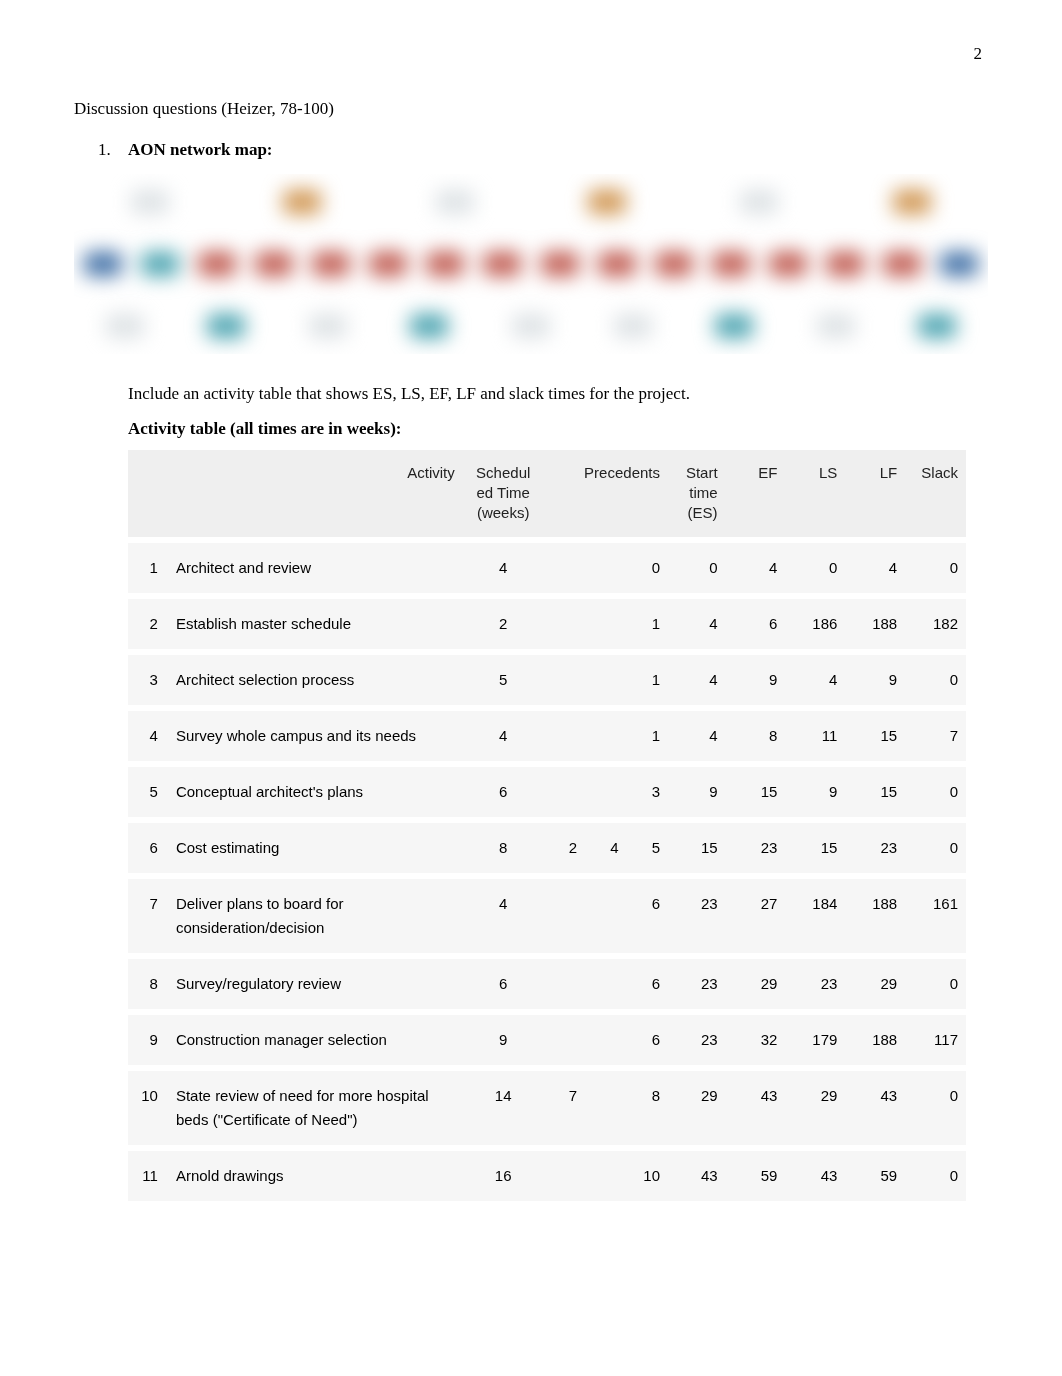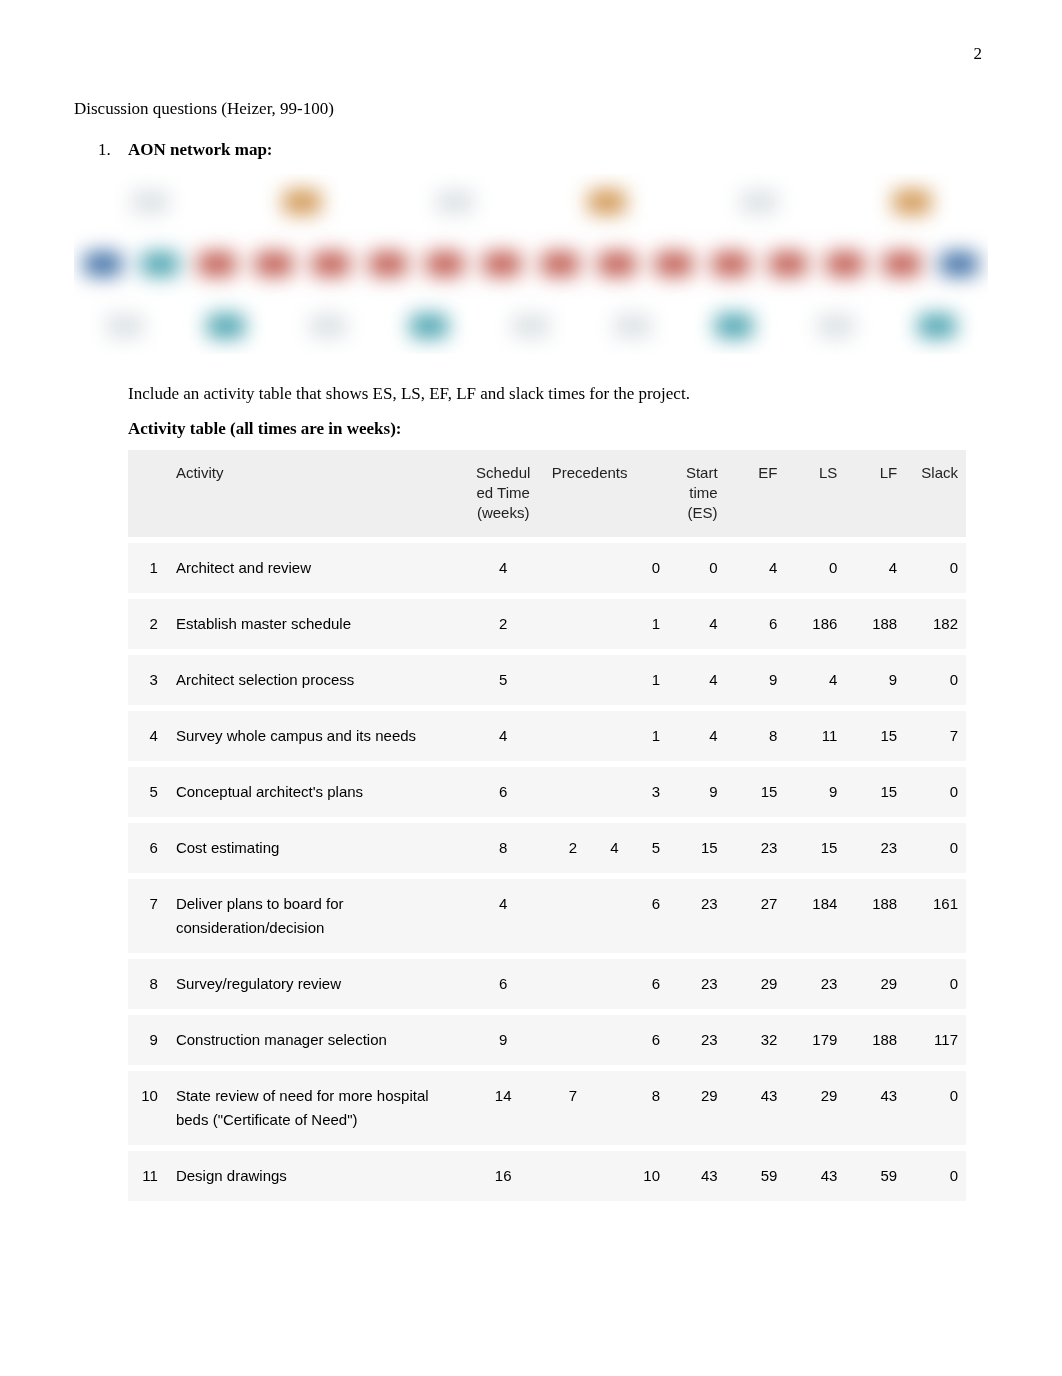--- a/index.html
+++ b/index.html
@@ -75,20 +75,21 @@
     padding: 13px 8px;
     vertical-align: top;
     text-align: left;
     background: #f6f6f6;
     position: relative;
   }
   table.activity th {
     font-weight: normal;
     color: #222;
     background: #efefef;
+    text-align: right;
   }
   table.activity td.numcol, table.activity th.numcol { text-align: right; }
   table.activity td.idcol, table.activity th.idcol { text-align: right; width: 34px; padding-right:10px; }
   table.activity td.actcol, table.activity th.actcol { width: 256px; }
   table.activity th.schedcol, table.activity td.schedcol { width: 70px; text-align: center; }
   table.activity th.preccol { width: 108px; }
   table.activity th.startcol, table.activity td.startcol { width: 50px; text-align:right; }
   table.activity th.ef, table.activity td.ef,
   table.activity th.ls, table.activity td.ls,
   table.activity th.lf, table.activity td.lf,
@@ -106,21 +107,21 @@
   table.activity tbody tr:nth-child(even) td { background:#f6f6f6; }
   table.activity thead th { background:#efefef; }
 
   .section-text { margin-bottom: 8px; }
 </style>
 </head>
 <body>
 
 <div class="page-num">2</div>
 
-<div class="discussion-heading">Discussion questions (Heizer, 99-100)</div>
+<div class="discussion-heading">Discussion questions (Heizer, 78-100)</div>
 
 <div class="numbered">
   <div class="numbered-line">
     <span class="num">1.</span>
   </div>
   <div class="indent-text bold">AON network map:</div>
 </div>
 
 <div class="aon-image">
   <div class="aon-row">
@@ -308,21 +309,21 @@
           <td class="numcol" style="width: 36px; text-align: right;"></td>
           <td class="numcol" style="width: 36px; text-align: right;">8</td>
           <td class="startcol numcol">29</td>
           <td class="ef numcol">43</td>
           <td class="ls numcol">29</td>
           <td class="lf numcol">43</td>
           <td class="slack numcol">0</td>
         </tr>
         <tr class="rowband">
           <td class="idcol">11</td>
-          <td class="actcol">Design drawings</td>
+          <td class="actcol">Arnold drawings</td>
           <td class="schedcol numcol">16</td>
           <td class="numcol" style="width: 36px; text-align: right;"></td>
           <td class="numcol" style="width: 36px; text-align: right;"></td>
           <td class="numcol" style="width: 36px; text-align: right;">10</td>
           <td class="startcol numcol">43</td>
           <td class="ef numcol">59</td>
           <td class="ls numcol">43</td>
           <td class="lf numcol">59</td>
           <td class="slack numcol">0</td>
         </tr>

